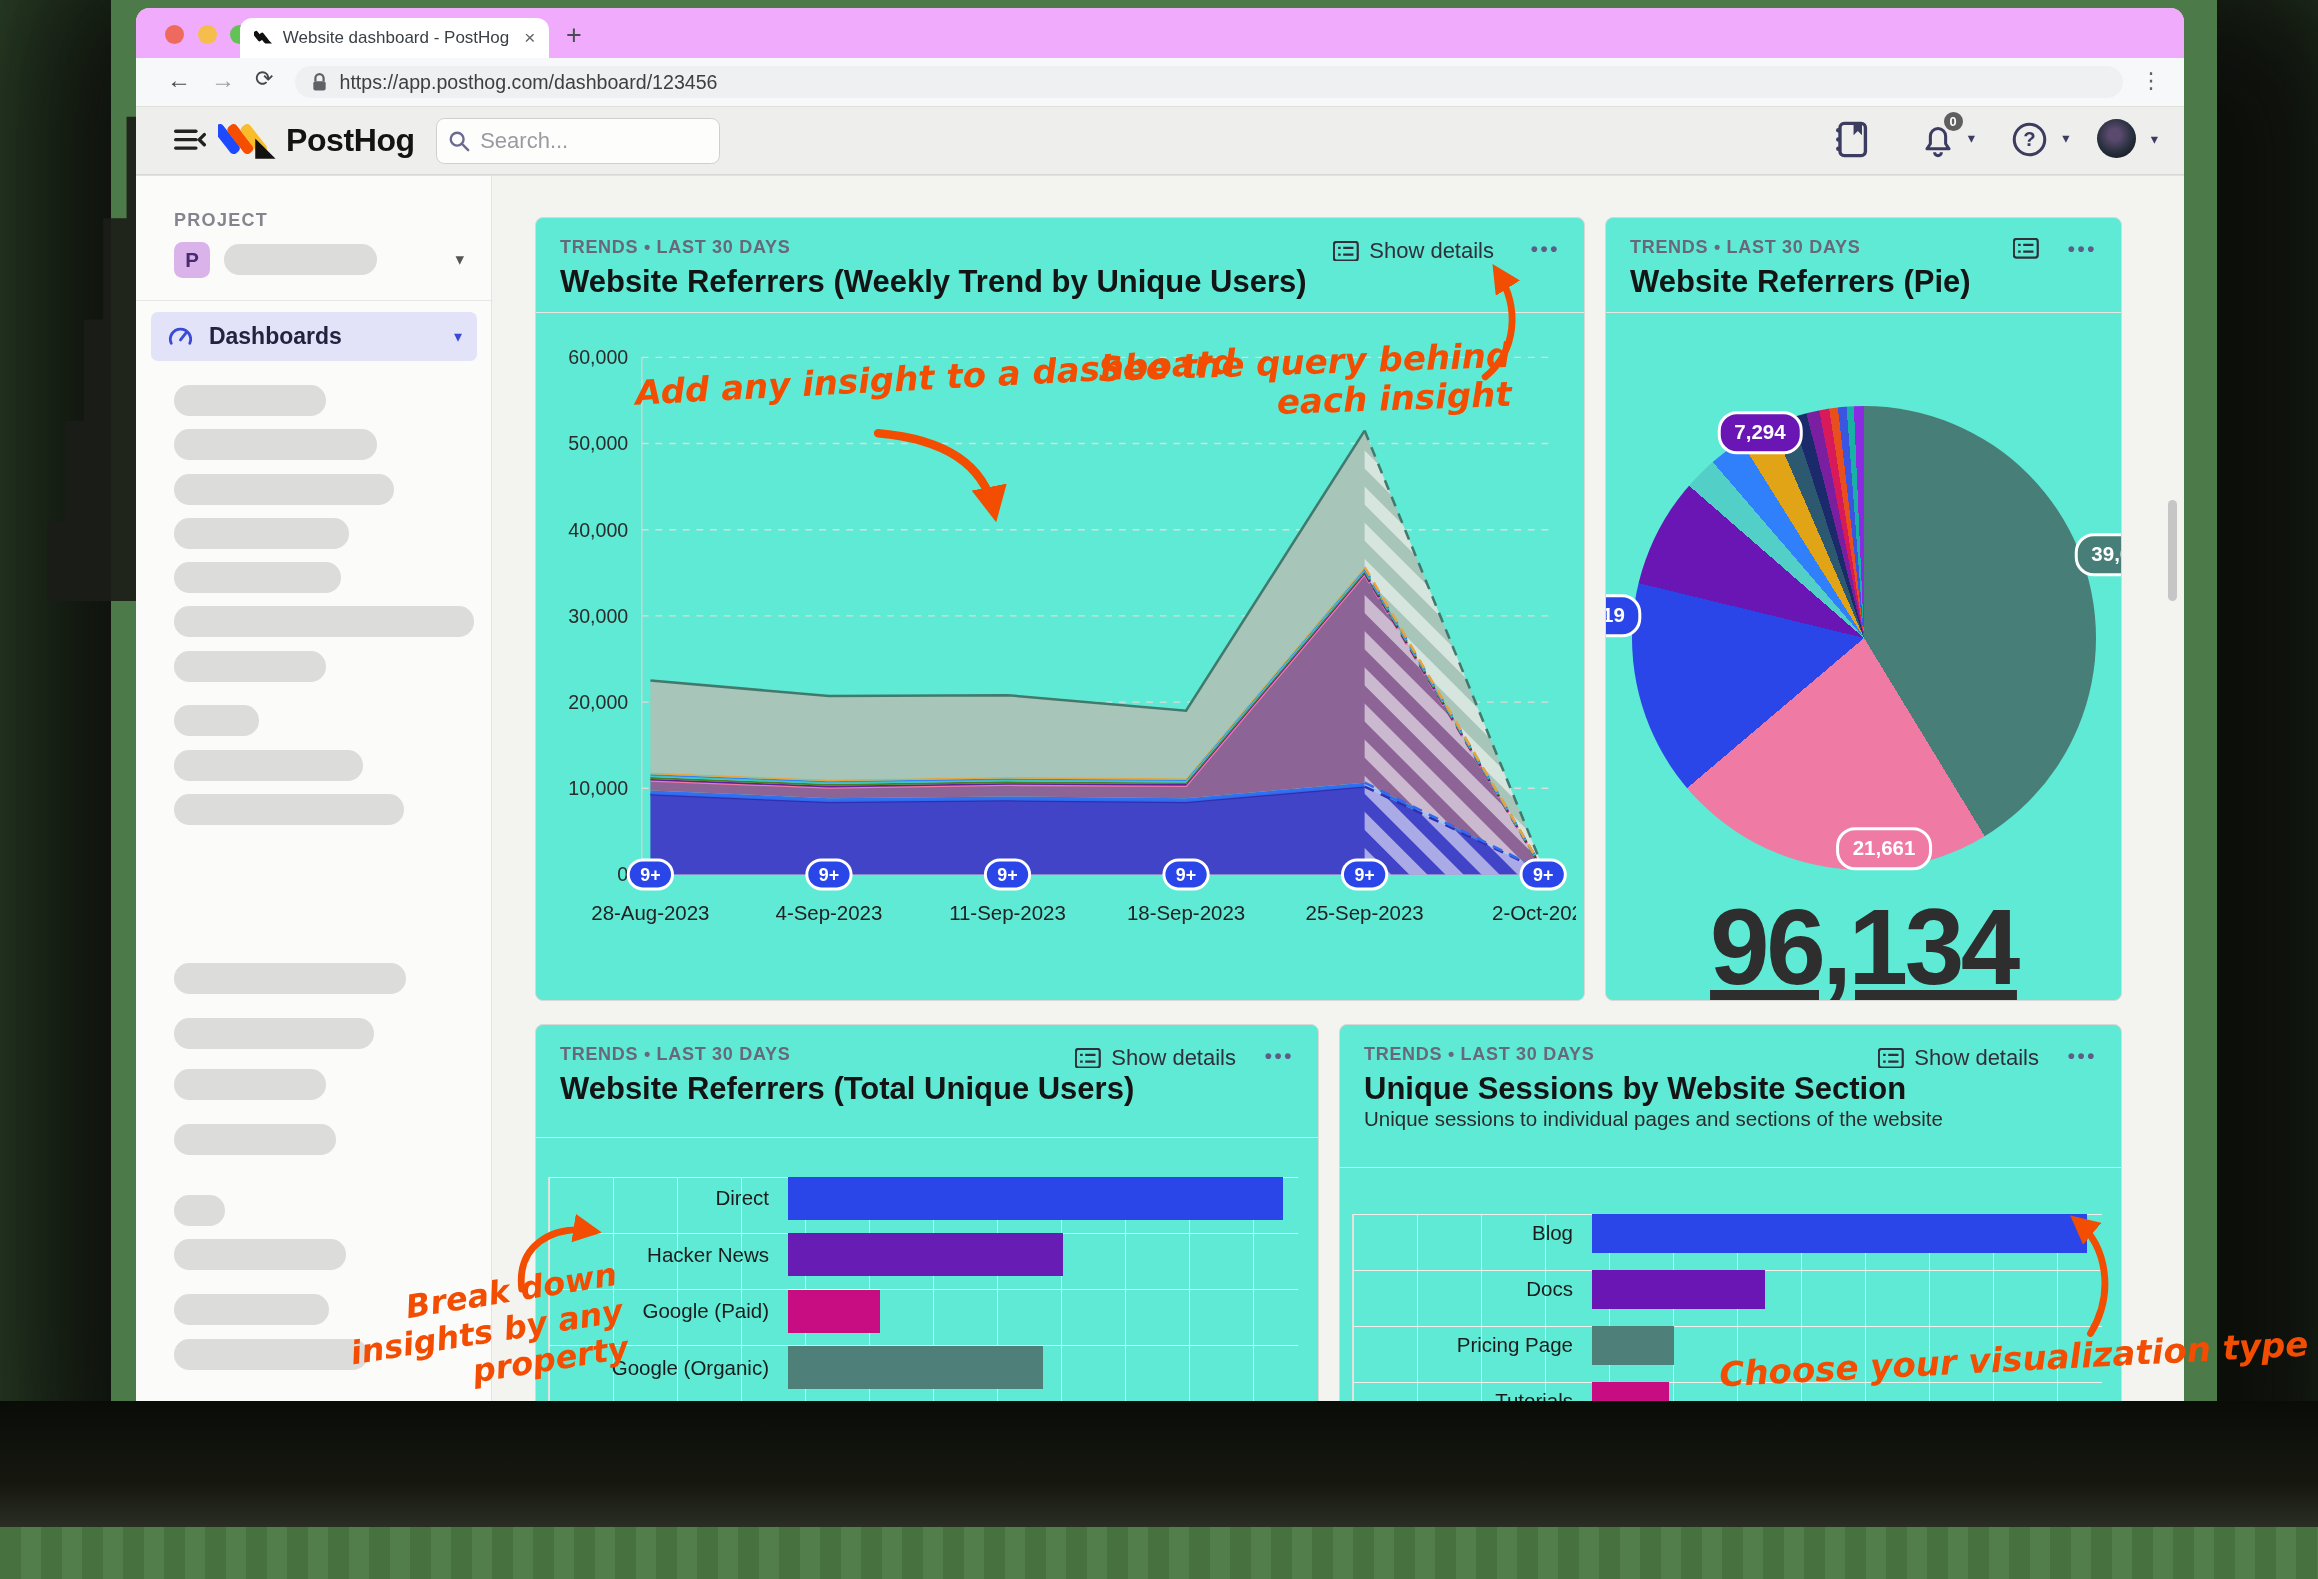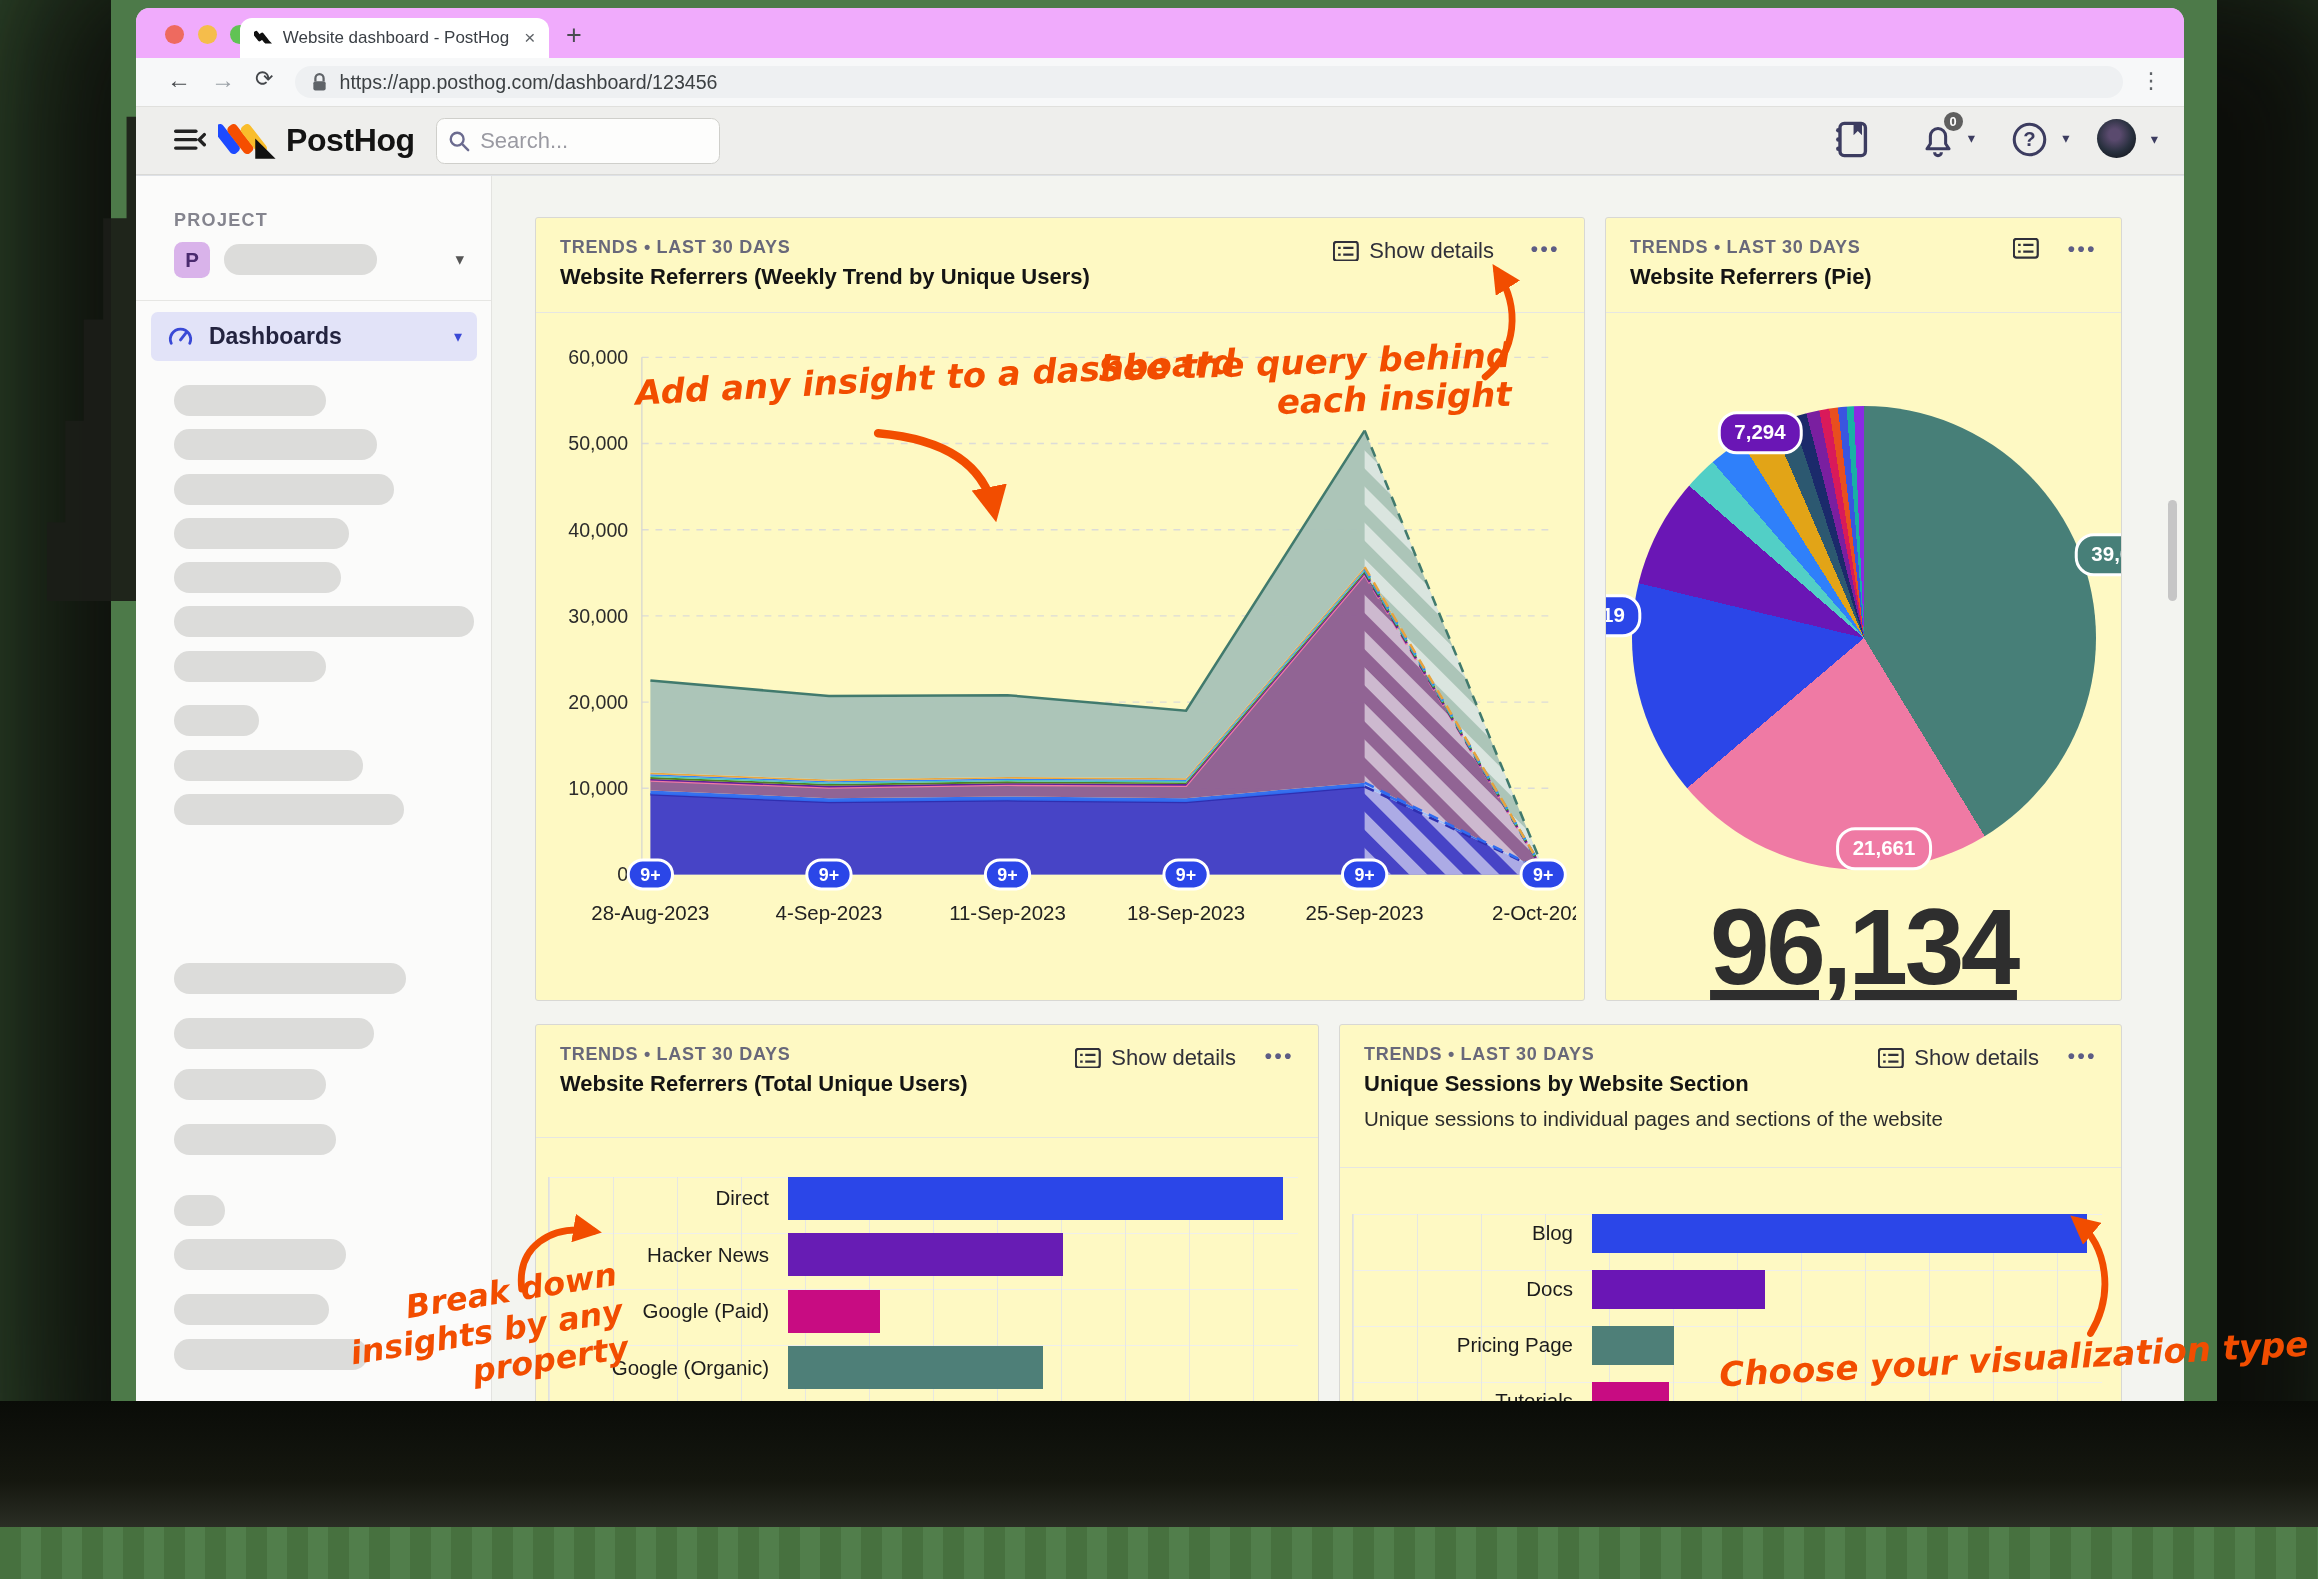--- a/index.html
+++ b/index.html
@@ -59,24 +59,24 @@
   .proj-pill { width:153px; height:31px; border-radius:15.3px; background:#dcdcda; }
   .proj-caret { margin-left:auto; color:#555; font-size:17px; }
   .side-div { position:absolute; left:0; top:124px; width:100%; height:0.9px; background:#e6e6e3; }
   .dash-item { position:absolute; left:15.3px; top:136px; width:326px; height:49px; background:#e2e3f8; border-radius:6.8px;
     display:flex; align-items:center; padding:0 15.3px; gap:15.3px; }
   .dash-label { font-size:23px; font-weight:600; color:#23233f; }
   .dash-caret { margin-left:auto; color:#3a49d6; font-size:16px; }
   .skel { position:absolute; left:38px; height:31px; border-radius:15.3px; background:#dcdcda; }
 
   .content { position:relative; flex:1; background:#f3f4f0; }
-  .card { position:absolute; background:#fef9c3; border:1.3px solid #d8d8d4; border-radius:3px; overflow:hidden; }
+  .card { position:absolute; background:#5eead4; border:1.3px solid #d8d8d4; border-radius:8px; overflow:hidden; }
   .card-head { position:relative; height:95px; border-bottom:0.9px solid #e6e6e2; }
   .eyebrow { position:absolute; left:24px; top:19px; font-size:18px; font-weight:700; letter-spacing:0.7px; color:#68687a; }
-  .card-title { position:absolute; left:24px; top:46px; font-size:22px; font-weight:700; color:#141414; white-space:nowrap; }
+  .card-title { position:absolute; left:24px; top:46px; font-size:31px; font-weight:700; color:#141414; white-space:nowrap; }
   .card-sub { position:absolute; left:24px; top:82px; font-size:20.5px; color:#2c2c2c; }
   .showdetails { position:absolute; top:20.5px; display:flex; align-items:center; gap:10.2px; font-size:22px; color:#30303a; }
   .more { position:absolute; top:19px; font-size:20.5px; letter-spacing:2.6px; color:#5d5d85; font-weight:700; }
 
   
   .pie { position:absolute; border-radius:50%; }
   .pie-badge { position:absolute; transform:translate(-50%,-50%); color:#fff; font-weight:700; font-size:20.5px;
     padding:6.8px 13.6px; border-radius:19px; border:3px solid #fff; white-space:nowrap; }
   .pie-total { position:absolute; left:0; width:100%; text-align:center; font-size:107px; font-weight:800; color:#2e2e2e; letter-spacing:-3.4px; }
 

